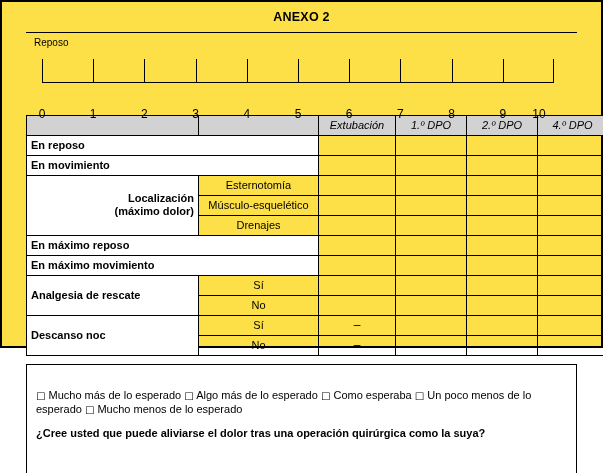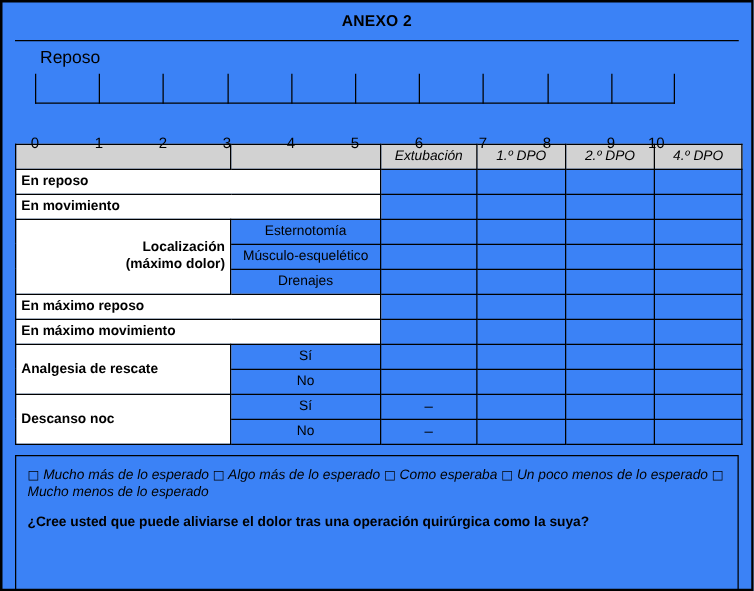--- a/index.html
+++ b/index.html
@@ -10,25 +10,25 @@
   body {
     width: 603px;
     height: 473px;
     font-family: "Liberation Serif", serif;
     color: #000;
     overflow: hidden;
   }
   .page {
     position: relative;
     width: 603px;
-    height: 473px;
+    height: 348px;
     box-sizing: border-box;
     border: 2px solid #000;
-    background: #3b82f6;
-    padding: 8px 10px;
+    background: #fde047;
+    padding: 8px 24px;
   }
   .title-block {
     text-align: center;
     line-height: 1.25;
   }
   .title-main {
     font-family: "Liberation Sans", sans-serif;
     font-weight: bold;
     font-size: 12.5px;
     letter-spacing: 0.2px;
@@ -46,24 +46,24 @@
   }
 
   
   .scale-wrap {
     position: relative;
     height: 78px;
     margin-top: 2px;
   }
   .scale-label {
     position: absolute;
-    left: 20px;
+    left: 8px;
     top: 0px;
     font-family: "Liberation Sans", sans-serif;
-    font-size: 14px;
+    font-size: 10px;
   }
   .ruler {
     position: absolute;
     left: 16px;
     top: 22px;
     width: 512px;
     height: 24px;
   }
   .ruler-line {
     position: absolute;
@@ -148,23 +148,22 @@
     font-weight: bold;
     font-size: 11.5px;
     margin-bottom: 9px;
   }
   .q {
     font-weight: bold;
     font-size: 11px;
     margin-top: 0px;
   }
   .opts {
-    margin: 1px 0 9px 0;
-    font-size: 11px;
-    font-style: italic;
+    margin: 16px 0 9px 0;
+    font-size: 11px;
   }
   .box-glyph {
     font-family: "DejaVu Sans", sans-serif;
     font-size: 10px;
   }
 </style>
 </head>
 <body>
 
 <div class="page">

